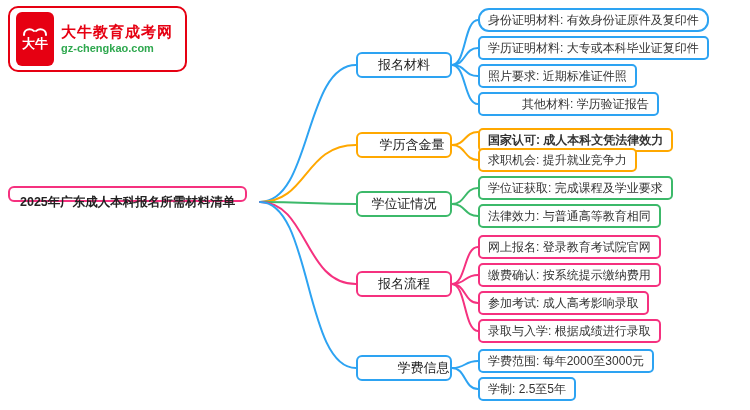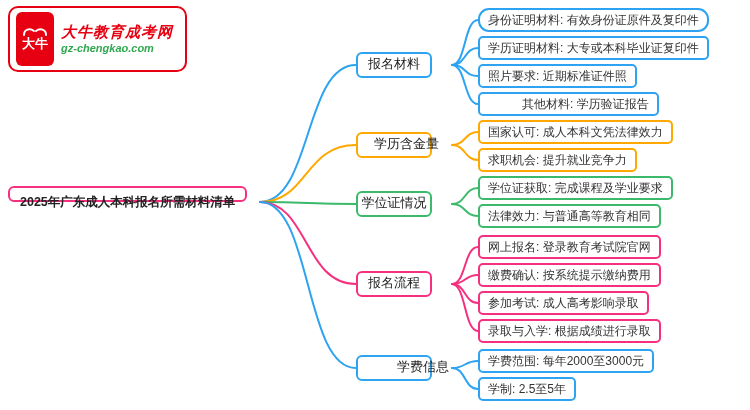--- a/index.html
+++ b/index.html
@@ -23,40 +23,40 @@
   .b-blue{border-color:#2da3f2;}
   .b-orange{border-color:#ffa800;}
   .b-green{border-color:#3cb96a;}
   .b-pink{border-color:#f5317f;}
 
   .root{
     left:8px;top:186px;height:16px;line-height:20px;
     font-size:12.5px;font-weight:700;padding:4px 10px;border-radius:6px;
   }
   .branch{
-    left:356px;width:76px;height:26px;line-height:18px;text-align:center;
-    font-size:13px;padding:2px 0;border-radius:6px;font-family:Liberation Mono, monospace;
+    left:356px;width:96px;height:26px;line-height:18px;text-align:center;
+    font-size:13px;padding:2px 0;border-radius:6px;
   }
   .leaf{
     left:478px;height:24px;line-height:18px;
     font-size:12px;color:#333;padding:1px 8px;border-radius:5px;
   }
 
   
   .logo{
     position:absolute;left:8px;top:6px;z-index:3;display:flex;align-items:center;gap:7px;
     border:2px solid #e60012;border-radius:10px;background:#fff;padding:4px 12px 4px 6px;
   }
   .logo-mark{
     width:38px;height:54px;background:#e60012;border-radius:6px;color:#fff;
     display:flex;flex-direction:column;align-items:center;justify-content:center;
     font-weight:700;font-size:13px;line-height:14px;
   }
   .logo-horns{display:block;margin-bottom:1px;}
-  .logo-text{display:flex;flex-direction:column;line-height:1.25;font-style:italic;}
+  .logo-text{display:flex;flex-direction:column;line-height:1.25;}
   .logo-name{color:#e60012;font-weight:700;font-size:15px;letter-spacing:1px;}
   .logo-domain{color:#2fa84f;font-size:11px;font-weight:700;}
 </style>
 </head>
 <body>
 
 <div class="stage">
 
   <svg class="links" width="750" height="410" aria-hidden="true">
 
@@ -105,21 +105,21 @@
   <div class="node branch b-orange" style="top:132px;padding-left:16px;">学历含金量</div>
   <div class="node branch b-green" style="top:191px;">学位证情况</div>
   <div class="node branch b-pink" style="top:271px;">报名流程</div>
   <div class="node branch b-blue" style="top:355px;padding-left:39px;">学费信息</div>
 
   <div class="node leaf b-blue" style="top:8px;border-radius:11px;">身份证明材料: 有效身份证原件及复印件</div>
   <div class="node leaf b-blue" style="top:36px;">学历证明材料: 大专或本科毕业证复印件</div>
   <div class="node leaf b-blue" style="top:64px;">照片要求: 近期标准证件照</div>
   <div class="node leaf b-blue" style="top:92px;padding-left:42px;">其他材料: 学历验证报告</div>
 
-  <div class="node leaf b-orange" style="top:120px;">国家认可: 成人本科文凭法律效力</div>
+  <div class="node leaf b-orange" style="top:128px;font-weight:bold;">国家认可: 成人本科文凭法律效力</div>
   <div class="node leaf b-orange" style="top:148px;">求职机会: 提升就业竞争力</div>
 
   <div class="node leaf b-green" style="top:176px;">学位证获取: 完成课程及学业要求</div>
   <div class="node leaf b-green" style="top:204px;">法律效力: 与普通高等教育相同</div>
 
   <div class="node leaf b-pink" style="top:235px;">网上报名: 登录教育考试院官网</div>
   <div class="node leaf b-pink" style="top:263px;">缴费确认: 按系统提示缴纳费用</div>
   <div class="node leaf b-pink" style="top:291px;">参加考试: 成人高考影响录取</div>
   <div class="node leaf b-pink" style="top:319px;">录取与入学: 根据成绩进行录取</div>
 

